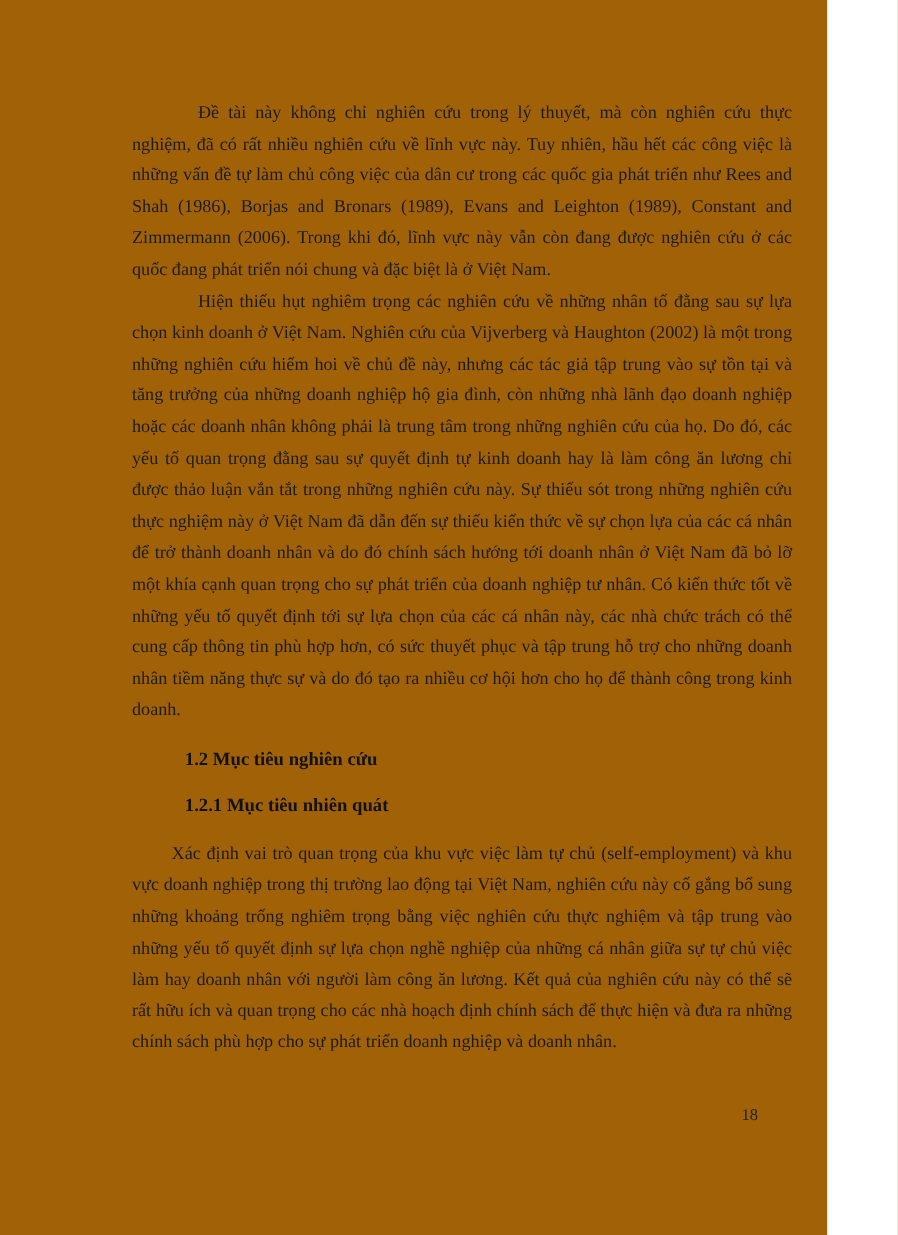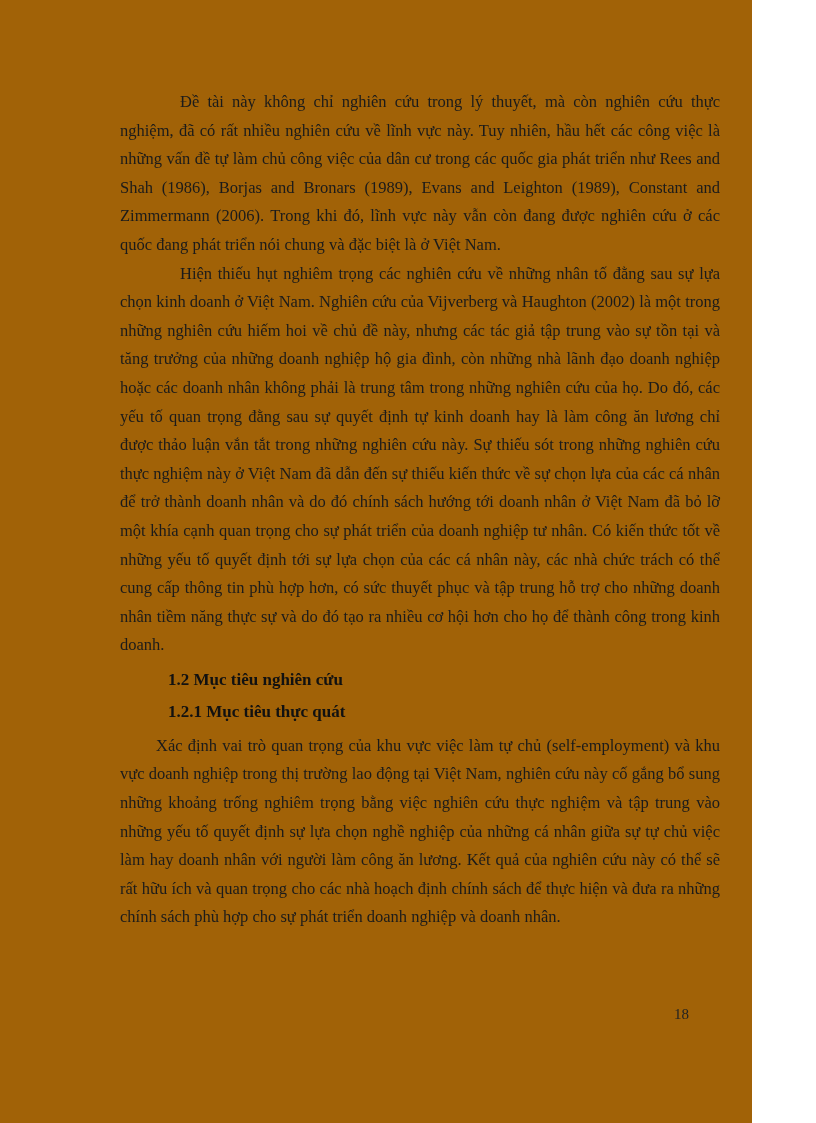--- a/index.html
+++ b/index.html
@@ -25,21 +25,21 @@
   p.body-para {
     margin: 0;
     font-size: 16.5px;
     line-height: 28.6px;
     text-align: justify;
     text-justify: inter-word;
   }
   p.indent-lg { text-indent: 60px; }
   p.indent-md { text-indent: 36px; }
   h2.doc-heading {
-    margin: 8px;
+    margin: 18px;
     margin-left: 48px;
     font-size: 17px;
     line-height: 24px;
     font-weight: bold;
     color: #111111;
     font-family: Liberation Serif, serif;
   }
   .h-section   { margin-top: 42px; }
   .h-subsection{ margin-top: 14px; }
   .p-after-heading { margin-top: 9px; }
@@ -58,20 +58,20 @@
 
 <div class="page">
   <div class="content">
 
     <p class="body-para indent-lg">Đề tài này không chỉ nghiên cứu trong lý thuyết, mà còn nghiên cứu thực nghiệm, đã có rất nhiều nghiên cứu về lĩnh vực này. Tuy nhiên, hầu hết các công việc là những vấn đề tự làm chủ công việc của dân cư trong các quốc gia phát triển như Rees and Shah (1986), Borjas and Bronars (1989), Evans and Leighton (1989), Constant and Zimmermann (2006). Trong khi đó, lĩnh vực này vẫn còn đang được nghiên cứu ở các quốc đang phát triển nói chung và đặc biệt là ở Việt Nam.</p>
 
     <p class="body-para indent-lg">Hiện thiếu hụt nghiêm trọng các nghiên cứu về những nhân tố đằng sau sự lựa chọn kinh doanh ở Việt Nam. Nghiên cứu của Vijverberg và Haughton (2002) là một trong những nghiên cứu hiếm hoi về chủ đề này, nhưng các tác giả tập trung vào sự tồn tại và tăng trưởng của những doanh nghiệp hộ gia đình, còn những nhà lãnh đạo doanh nghiệp hoặc các doanh nhân không phải là trung tâm trong những nghiên cứu của họ. Do đó, các yếu tố quan trọng đằng sau sự quyết định tự kinh doanh hay là làm công ăn lương chỉ được thảo luận vắn tắt trong những nghiên cứu này. Sự thiếu sót trong những nghiên cứu thực nghiệm này ở Việt Nam đã dẫn đến sự thiếu kiến thức về sự chọn lựa của các cá nhân để trở thành doanh nhân và do đó chính sách hướng tới doanh nhân ở Việt Nam đã bỏ lỡ một khía cạnh quan trọng cho sự phát triển của doanh nghiệp tư nhân. Có kiến thức tốt về những yếu tố quyết định tới sự lựa chọn của các cá nhân này, các nhà chức trách có thể cung cấp thông tin phù hợp hơn, có sức thuyết phục và tập trung hỗ trợ cho những doanh nhân tiềm năng thực sự và do đó tạo ra nhiều cơ hội hơn cho họ để thành công trong kinh doanh.</p>
 
     <h2 class="doc-heading h-section">1.2 Mục tiêu nghiên cứu</h2>
 
-    <h2 class="doc-heading h-subsection">1.2.1 Mục tiêu thực quát</h2>
+    <h2 class="doc-heading h-subsection">1.2.1 Mục tiêu nhiên quát</h2>
 
     <p class="body-para indent-md p-after-heading">Xác định vai trò quan trọng của khu vực việc làm tự chủ (self-employment) và khu vực doanh nghiệp trong thị trường lao động tại Việt Nam, nghiên cứu này cố gắng bổ sung những khoảng trống nghiêm trọng bằng việc nghiên cứu thực nghiệm và tập trung vào những yếu tố quyết định sự lựa chọn nghề nghiệp của những cá nhân giữa sự tự chủ việc làm hay doanh nhân với người làm công ăn lương. Kết quả của nghiên cứu này có thể sẽ rất hữu ích và quan trọng cho các nhà hoạch định chính sách để thực hiện và đưa ra những chính sách phù hợp cho sự phát triển doanh nghiệp và doanh nhân.</p>
 
   </div>
 
   <div class="page-number">18</div>
 </div>
 
 </body></html>

